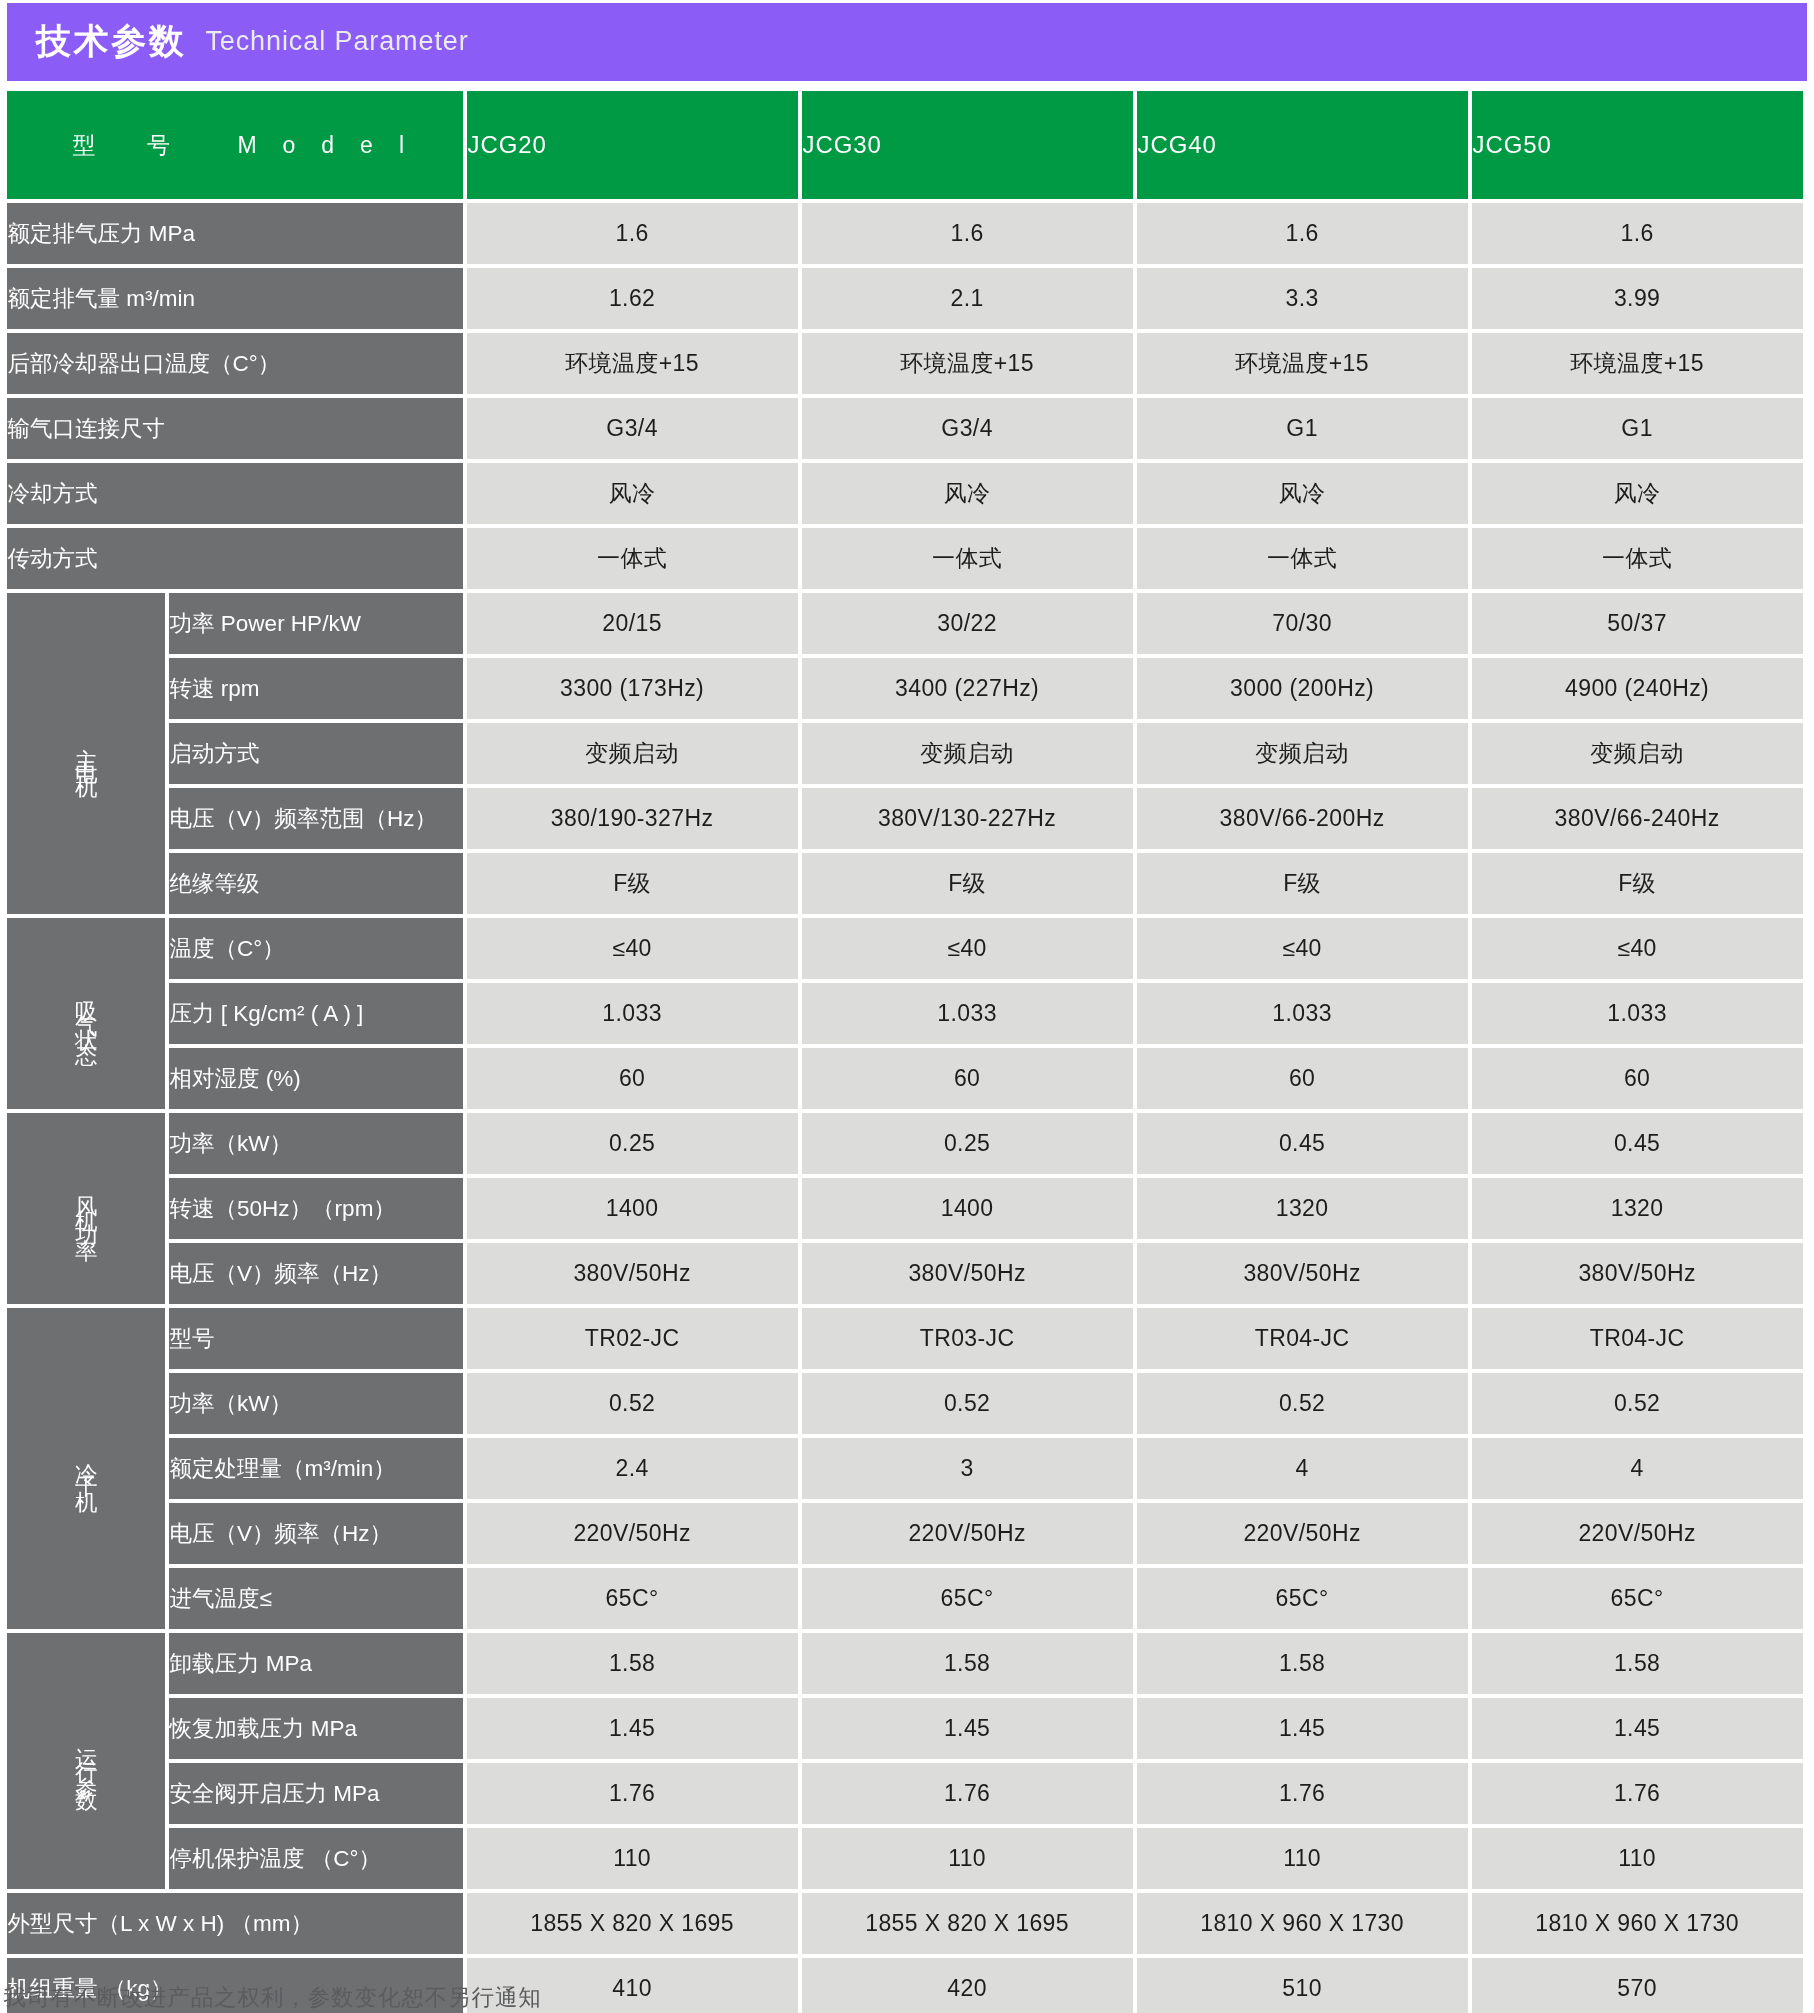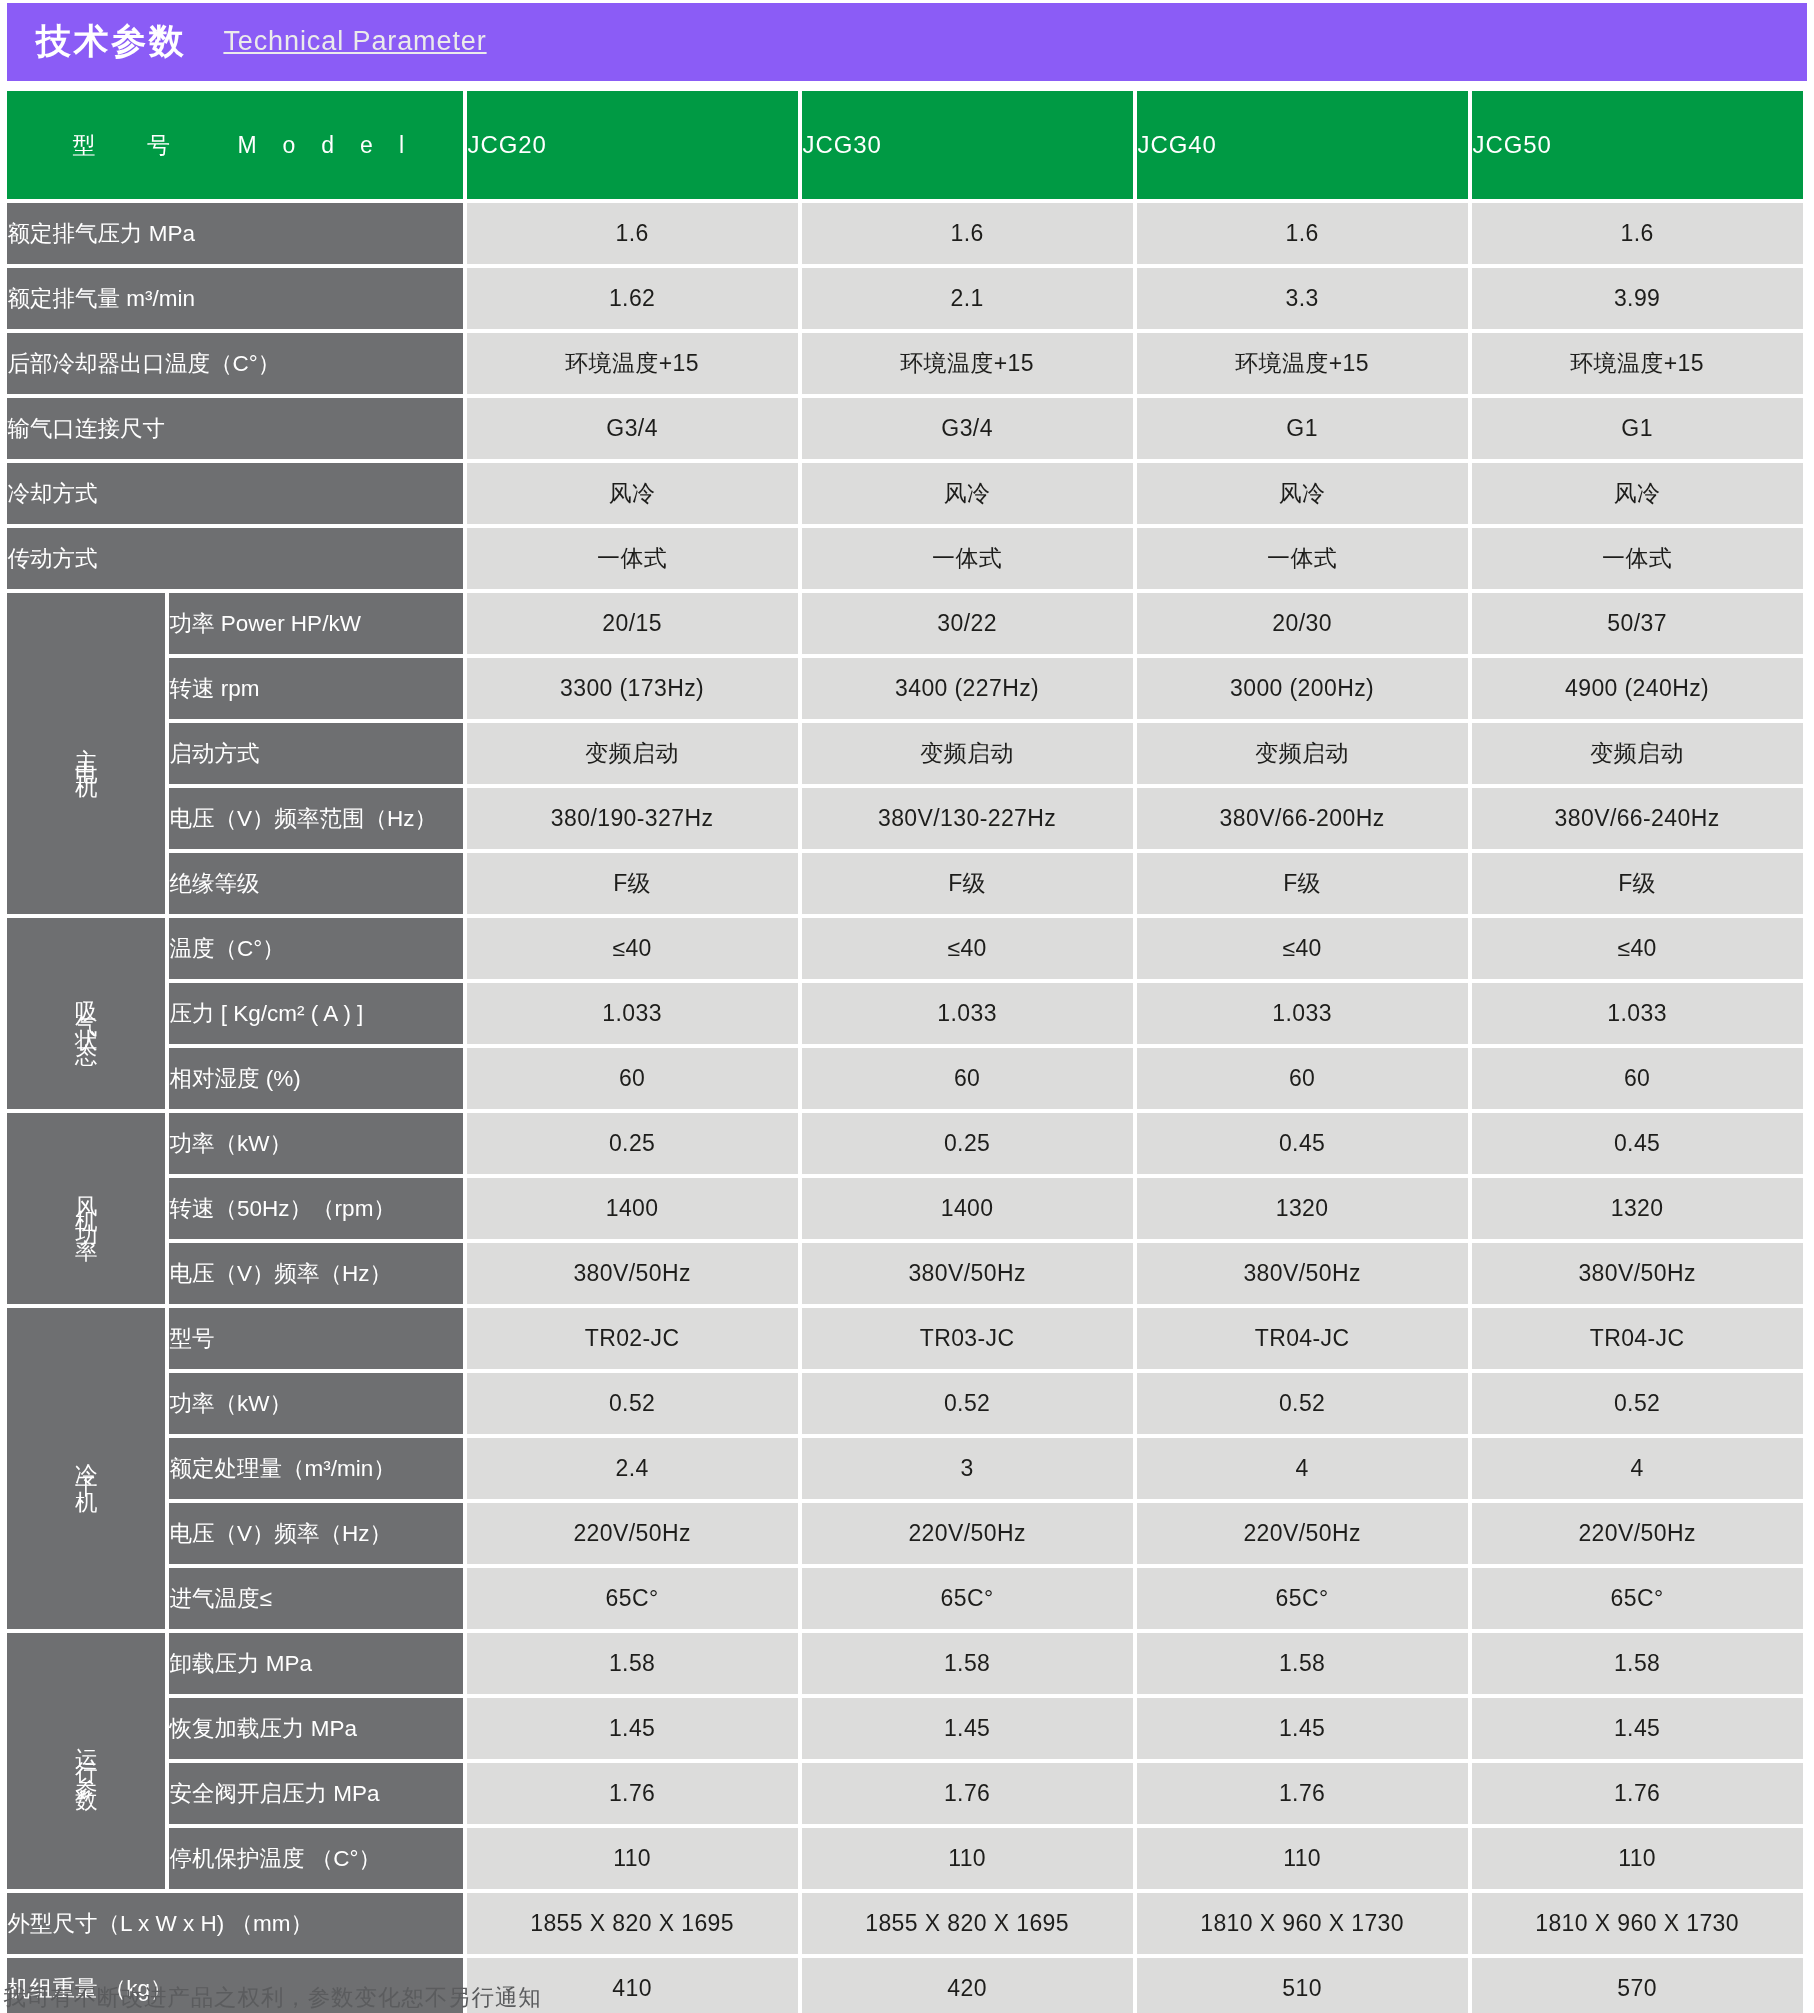--- a/index.html
+++ b/index.html
@@ -12,21 +12,21 @@
   }
   
   .title-bar{
     position:absolute;left:7px;top:2.6px;
     width:1800px;height:78px;
     background:#8b5cf6;
     display:flex;align-items:center;
     padding-left:29px;box-sizing:border-box;
   }
   .title-cn{color:#ffffff;font-size:35px;font-weight:bold;letter-spacing:2.6px;}
-  .title-en{color:#ebebeb;font-size:27px;font-weight:400;margin-left:37px;letter-spacing:0.9px;text-decoration:underline;}
+  .title-en{color:#ebebeb;font-size:27px;font-weight:400;margin-left:19px;letter-spacing:0.9px;}
 
   
   table.params{
     position:absolute;left:2.6px;top:87px;
     border-collapse:separate;border-spacing:4.3px;
     table-layout:fixed;
   }
   col.c-group{width:158px;}
   col.c-sub{width:294px;}
   col.c-val{width:331px;}
@@ -132,21 +132,21 @@
         <td class="value-cell">一体式</td>
         <td class="value-cell">一体式</td>
         <td class="value-cell">一体式</td>
         <td class="value-cell">一体式</td>
       </tr>
       <tr>
         <td class="group-cell" rowspan="5"><span class="vtext">主电机</span></td>
         <td class="sub-label-cell">功率 Power   HP/kW</td>
         <td class="value-cell">20/15</td>
         <td class="value-cell">30/22</td>
-        <td class="value-cell">20/30</td>
+        <td class="value-cell">70/30</td>
         <td class="value-cell">50/37</td>
       </tr>
       <tr>
         <td class="sub-label-cell">转速  rpm</td>
         <td class="value-cell">3300 (173Hz)</td>
         <td class="value-cell">3400 (227Hz)</td>
         <td class="value-cell">3000 (200Hz)</td>
         <td class="value-cell">4900 (240Hz)</td>
       </tr>
       <tr>

